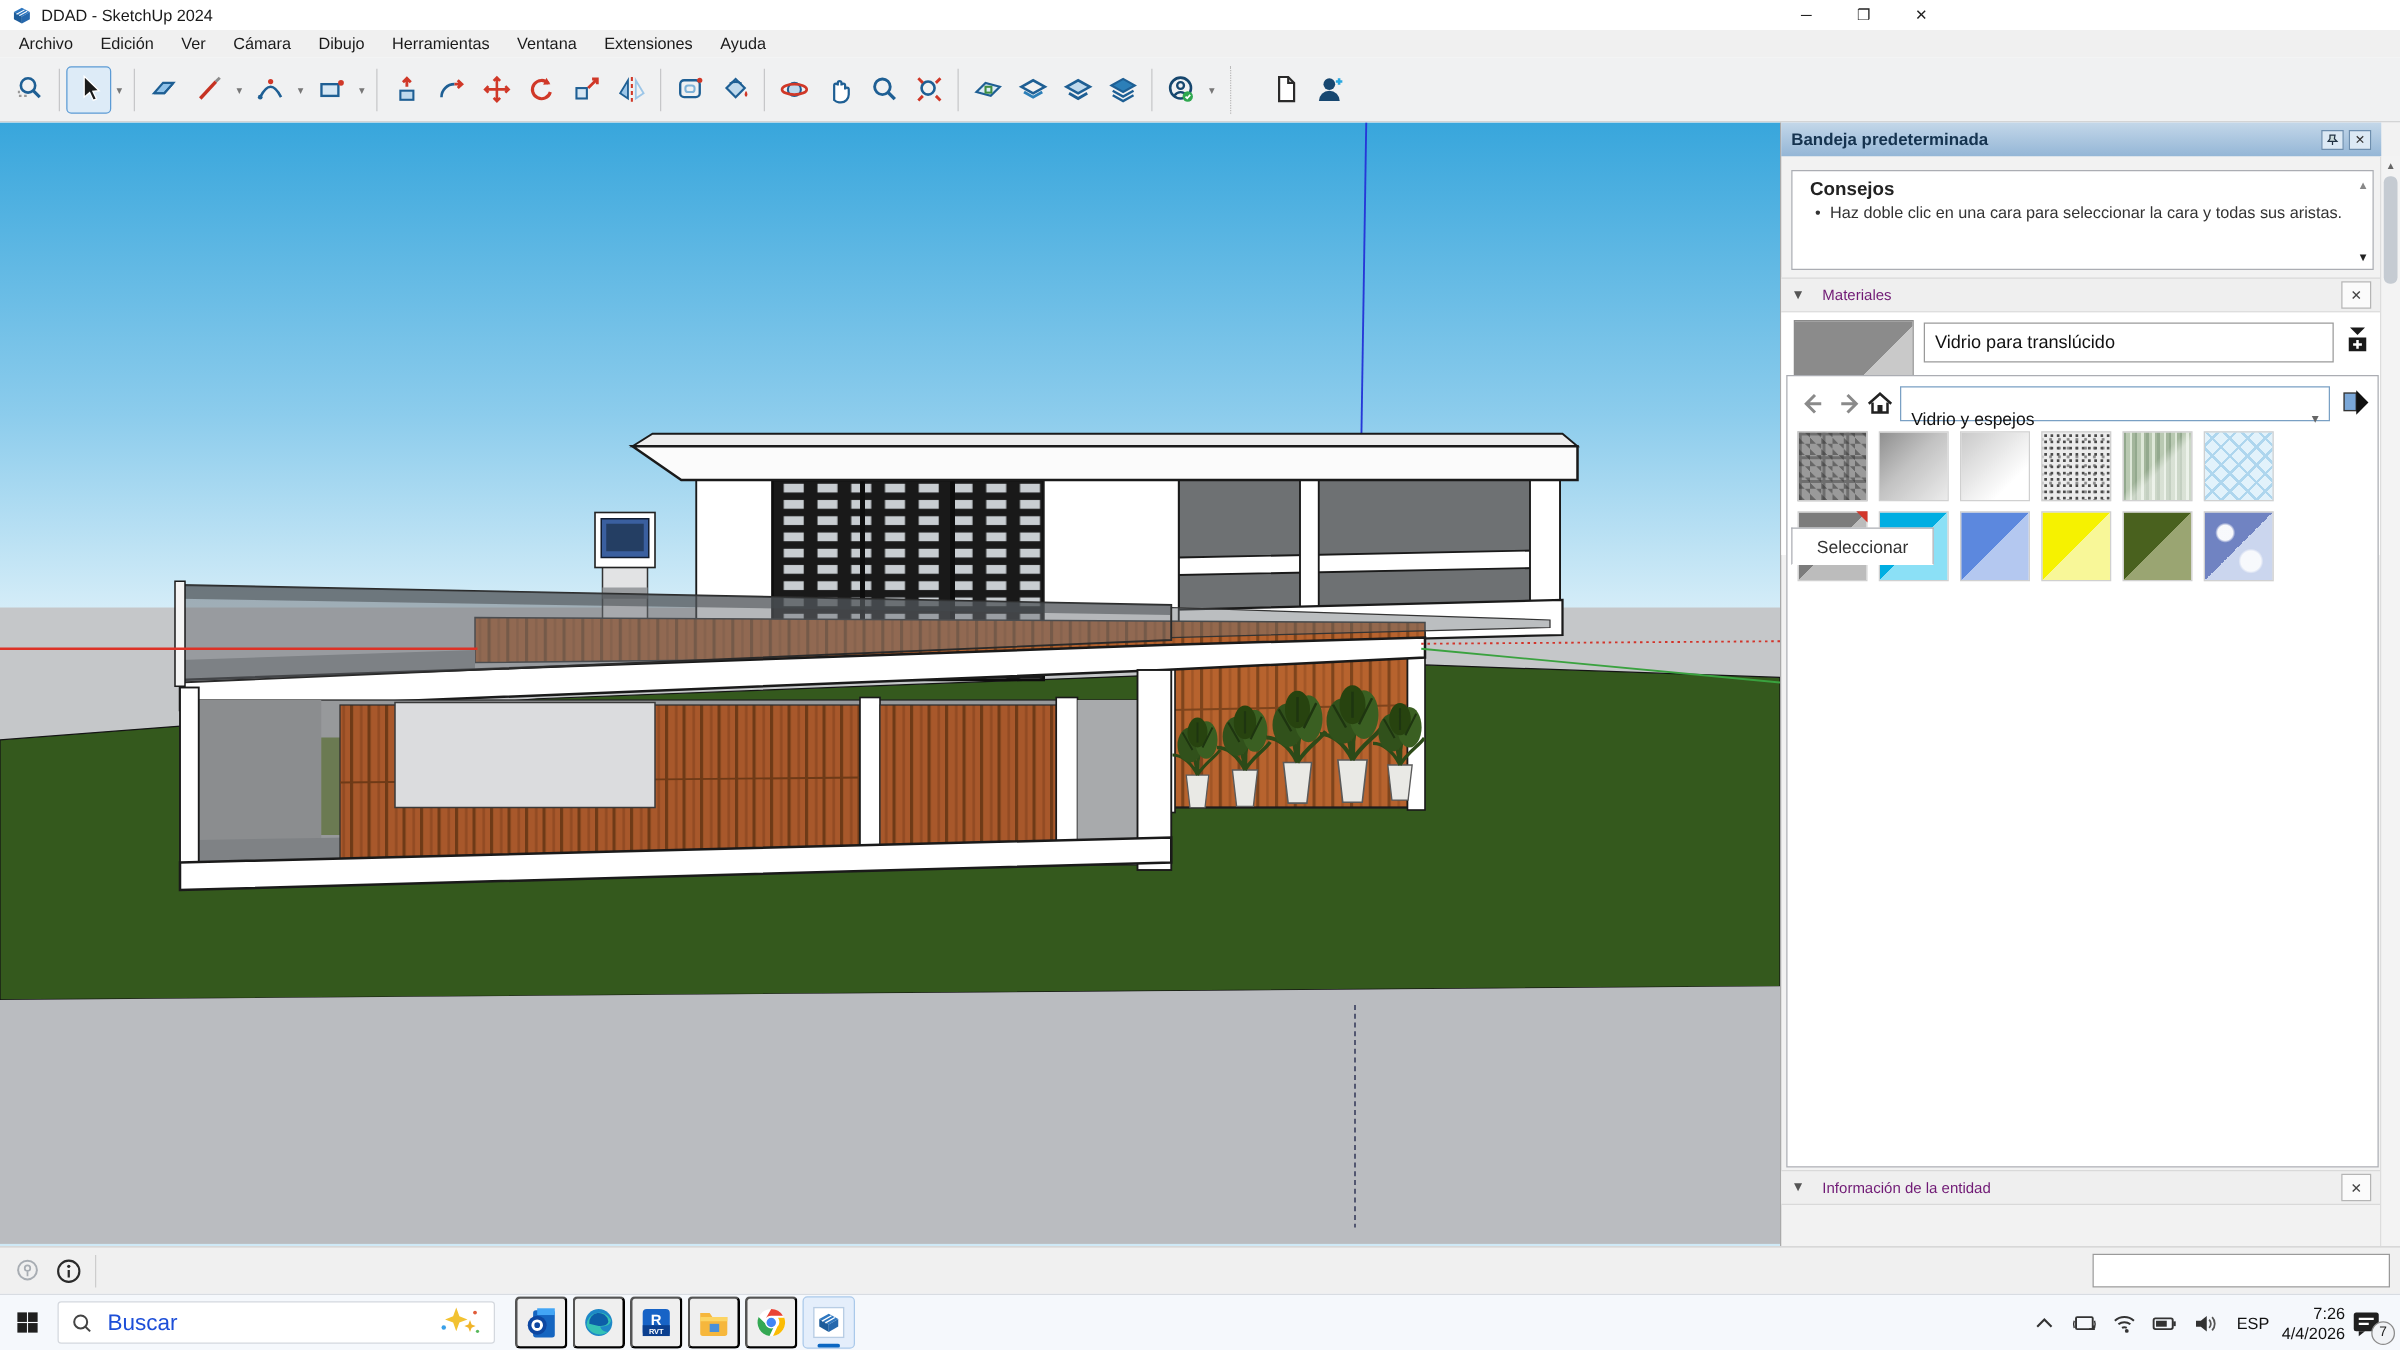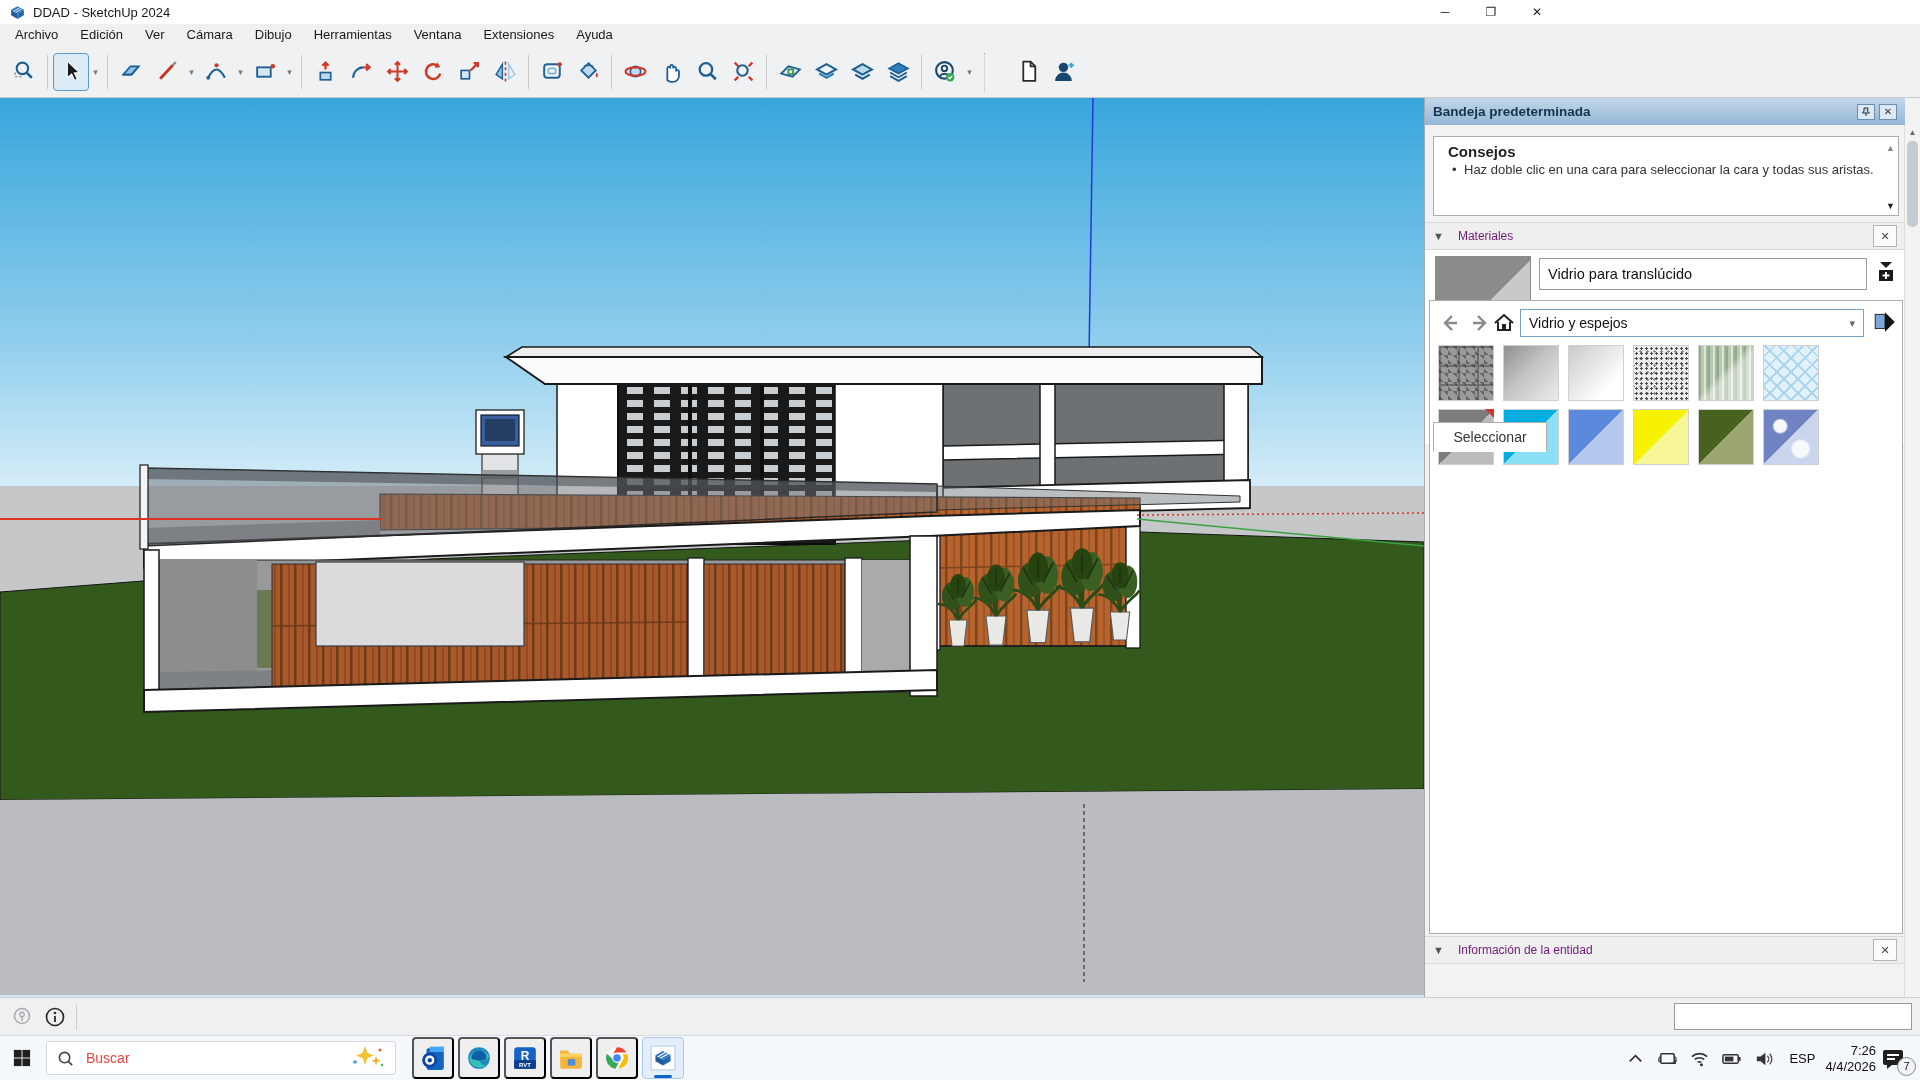--- a/index.html
+++ b/index.html
@@ -27,21 +27,21 @@
   #statusbar{position:absolute;left:0;top:997px;width:1920px;height:38px;background:#f0f0f0;border-top:1px solid #cfcfcf;display:flex;align-items:center;}
   #statusbar .sico{width:22px;height:22px;margin-left:11px;}
   .sbar-sep{width:1px;height:26px;background:#cdcdcd;margin:0 10px;}
   #status-hint{font-size:13.5px;color:#222;}
   #measure-box{position:absolute;right:8px;top:5px;width:238px;height:27px;background:#fff;border:1px solid #9a9a9a;}
   
   #taskbar{position:absolute;left:0;top:1035px;width:1920px;height:45px;background:#f5f8fc;border-top:1px solid #d8dce2;display:flex;align-items:center;}
   #start-btn{width:44px;height:45px;display:flex;align-items:center;justify-content:center;}
   #search-box{width:350px;height:34px;background:#ffffff;border:1px solid #d4d8de;border-radius:3px;display:flex;align-items:center;padding:0 10px;margin-left:2px;}
   #search-box .mag{width:17px;height:17px;margin-right:12px;}
-  #search-text{font-size:14px;color:#ef4444;flex:1;}
+  #search-text{font-size:18px;color:#1d4ed8;flex:1;}
   .tb-app{width:42px;height:42px;display:flex;align-items:center;justify-content:center;margin:0 2px;position:relative;border-radius:4px;}
   .tb-app svg{width:26px;height:26px;}
   .tb-app.active{background:#e4eefb;border:1px solid #aac9ea;}
   .tb-app.active::after{content:"";position:absolute;bottom:0px;left:11px;width:18px;height:3px;background:#0b67c2;border-radius:2px;}
   #tray{position:absolute;right:0;top:0;height:45px;display:flex;align-items:center;}
   .tray-ico{width:26px;height:26px;display:flex;align-items:center;justify-content:center;margin:0 3px;}
   #tray-lang{font-size:13px;color:#111;margin:0 10px;}
   #clock{text-align:right;font-size:13px;color:#111;line-height:16px;margin-right:0;}
   #notif{width:34px;height:34px;position:relative;margin-right:10px;display:flex;align-items:center;justify-content:center;}
   #notif-badge{position:absolute;right:-6px;bottom:0px;width:19px;height:19px;border:1px solid #8a8a8a;border-radius:50%;background:#f0f2f5;font-size:11px;display:flex;align-items:center;justify-content:center;color:#222;}
@@ -64,21 +64,21 @@
   #mat-thumb{position:absolute;left:10px;top:6px;width:96px;height:104px;border:1px solid #8a8a8a;background:linear-gradient(135deg,#8b8b8b 0 50%,#c9c9c9 50% 100%);}
   #mat-thumb::after{content:"";position:absolute;right:2px;bottom:2px;border-left:10px solid transparent;border-bottom:10px solid #e8e8e8;}
   #mat-name{position:absolute;left:114px;top:8px;width:328px;height:32px;border:1px solid #9a9a9a;background:#fff;font-size:14.5px;color:#111;padding:0 8px;line-height:30px;white-space:nowrap;overflow:hidden;}
   .mat-side{position:absolute;left:448px;width:26px;height:30px;display:flex;align-items:center;justify-content:center;}
   #mat-default-swatch{position:absolute;left:448px;top:138px;width:26px;height:26px;border:1px solid #999;background:linear-gradient(45deg,#b9d3e6 0 50%,#ffffff 50% 100%);}
   .tab{position:absolute;height:30px;border:1px solid #abadb3;display:flex;align-items:center;justify-content:center;font-size:14px;color:#333;}
   #tab-select{left:8px;top:172px;width:114px;background:#fff;border-bottom:1px solid #fff;z-index:2;}
   #tab-edit{left:124px;top:174px;width:82px;height:28px;background:#e5e5e5;}
   #mat-sheet{position:absolute;left:4px;top:202px;width:474px;height:634px;background:#fff;border:1px solid #abadb3;}
   .nav-ico{position:absolute;top:10px;width:24px;height:24px;}
-  #mat-collection{position:absolute;left:90px;top:8px;width:344px;height:28px;border:1px solid #7aa0c4;background:#fff;font-size:14px;color:#111;line-height:26px;padding:0 8px;}
+  #mat-collection{position:absolute;left:90px;top:8px;width:344px;height:28px;border:1px solid #7aa0c4;background:#fff;font-size:14px;color:#111;line-height:26px;padding:12px 8px;}
   #mat-collection::after{content:"▾";position:absolute;right:8px;color:#666;font-size:11px;}
   #collection-next{position:absolute;left:442px;top:8px;width:26px;height:26px;}
   #swatches{position:absolute;left:8px;top:44px;display:grid;grid-template-columns:repeat(6,58px);grid-auto-rows:64px;column-gap:7px;}
   .sw{width:56px;height:56px;border:1px solid #d0d0d0;position:relative;background:#eee;}
   .sw.current::after{content:"";position:absolute;top:-1px;right:-1px;border-left:9px solid transparent;border-top:9px solid #d2372b;}
   .sw-glass-blocks{background-color:#9a9a9a;background-image:linear-gradient(45deg,rgba(50,50,50,.5) 25%,transparent 25%,transparent 75%,rgba(50,50,50,.5) 75%),linear-gradient(#6e6e6e 2px,transparent 2px),linear-gradient(90deg,#6e6e6e 2px,transparent 2px);background-size:9px 9px,19px 19px,19px 19px;}
   .sw-mirror-gray{background:linear-gradient(135deg,#8f8f8f 0%,#c2c2c2 45%,#ececec 100%);}
   .sw-mirror-white{background:linear-gradient(135deg,#c9c9c9,#ffffff 75%);}
   .sw-glass-obscure{background-color:#ececec;background-image:radial-gradient(#4a4a4a 1px,transparent 1.4px),radial-gradient(#8a8a8a 1px,transparent 1.4px);background-size:5px 5px,7px 7px;background-position:0 0,3px 2px;}
   .sw-glass-ribbed-green{background-image:linear-gradient(135deg,rgba(255,255,255,0) 45%,rgba(255,255,255,.45) 55%),repeating-linear-gradient(90deg,#93a98e 0 2px,#b9c9b2 2px 5px,#dde7d8 5px 7px,#a3b69c 7px 9px);}

